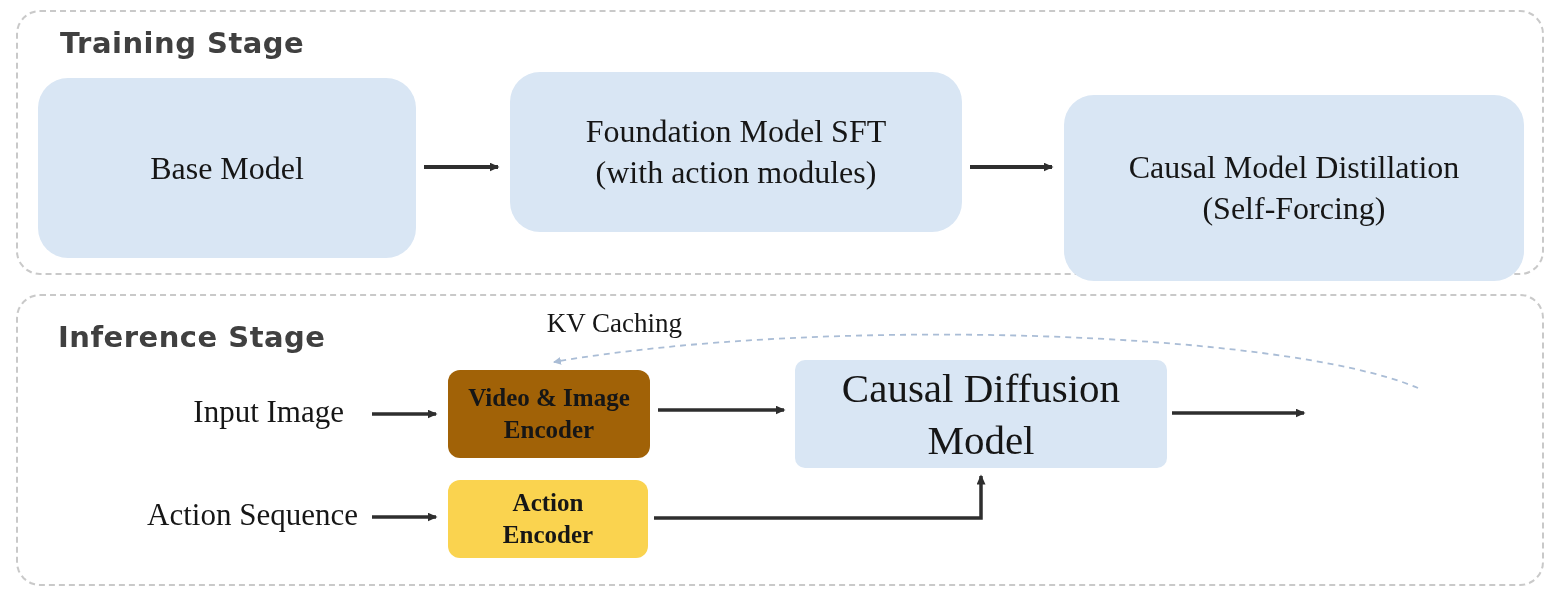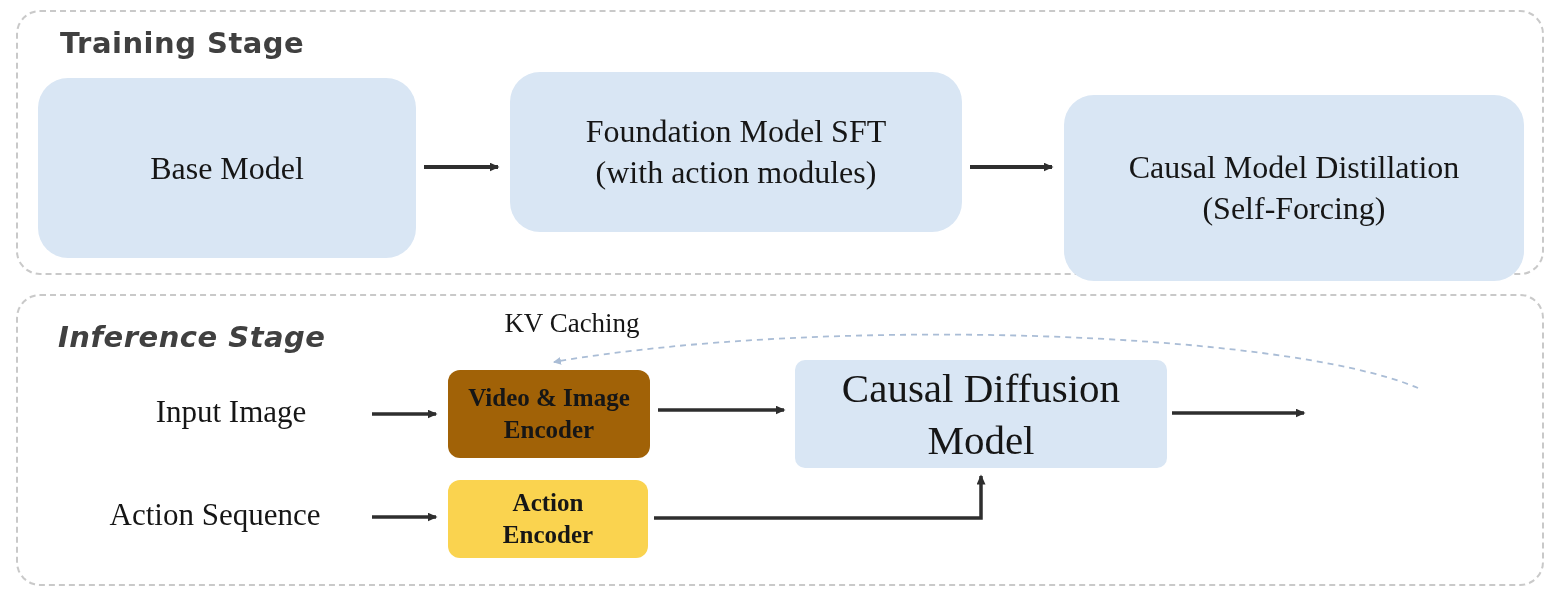--- a/index.html
+++ b/index.html
@@ -29,21 +29,21 @@
   .stage-title {
     position: absolute;
     font-family: "DejaVu Sans", "Liberation Sans", sans-serif;
     font-weight: 700;
     font-size: 29px;
     letter-spacing: 0.5px;
     color: #404040;
     z-index: 3;
   }
   #training-title  { left: 60px; top: 26px; }
-  #inference-title { left: 58px; top: 320px; font-style: italic; }
+  #inference-title { left: 58px; top: 320px; }
 
   .box {
     position: absolute;
     display: flex;
     align-items: center;
     justify-content: center;
     text-align: center;
     box-sizing: border-box;
     z-index: 2;
     color: #161616;
@@ -67,21 +67,21 @@
   }
   #action-encoder-box {
     left: 448px; top: 480px; width: 200px; height: 78px;
     background: #fad34f; font-size: 25px; font-weight: 700; align-items: center;
   }
 
   .flow-label {
     position: absolute;
     font-size: 31px;
     color: #161616;
-    text-align: center;
+    text-align: right;
     z-index: 2;
     font-family: Liberation Serif, serif;
   }
   #input-image-label     { left: 118px;  top: 394px; width: 226px; }
   #action-sequence-label { left: 72px;   top: 497px; width: 286px; }
   #output-label          { left: 1340px; top: 396px; width: 160px; }
   #kv-caching-label      { left: 462px;  top: 308px; width: 220px; font-size: 27px; }
 
   #arrow-layer {
     position: absolute;

